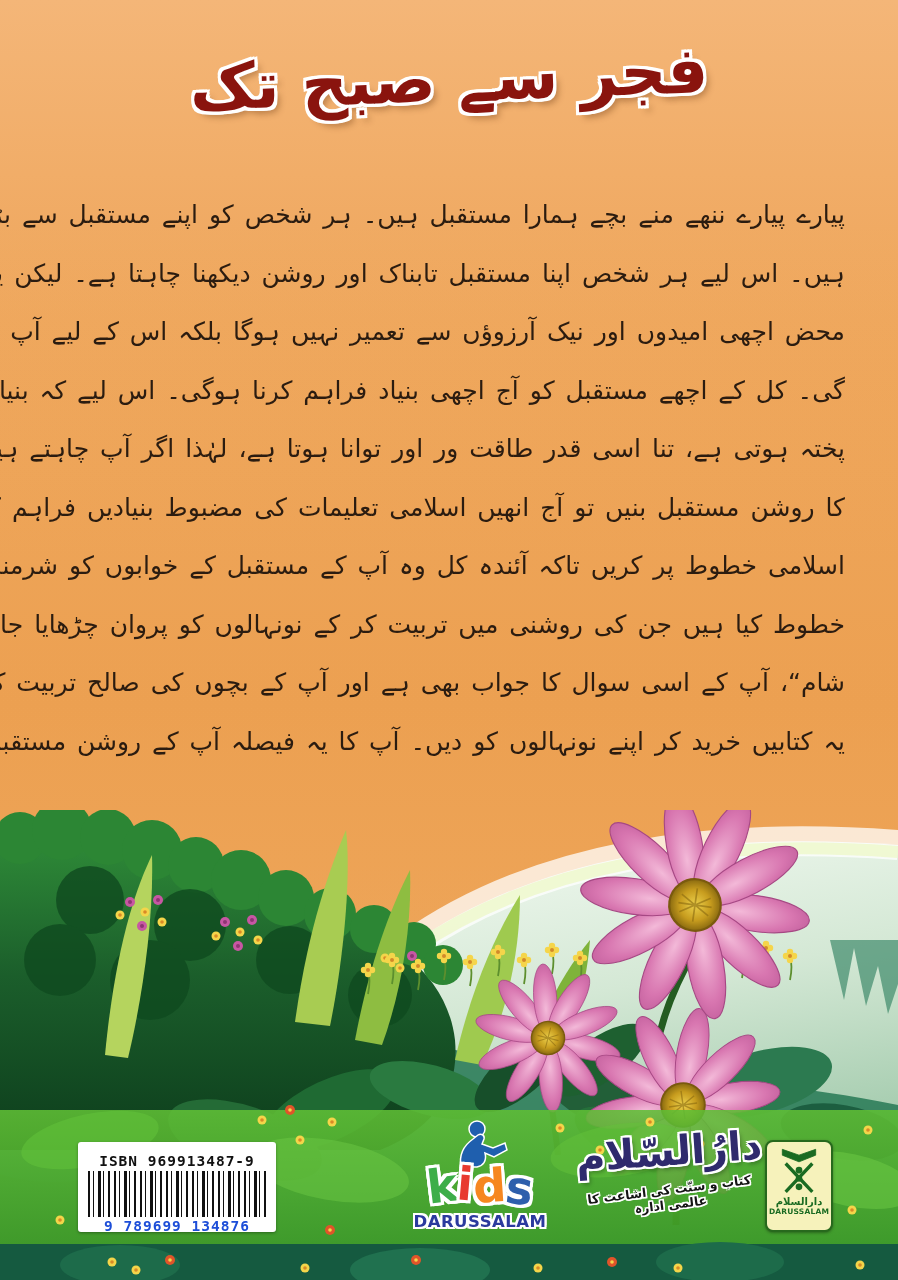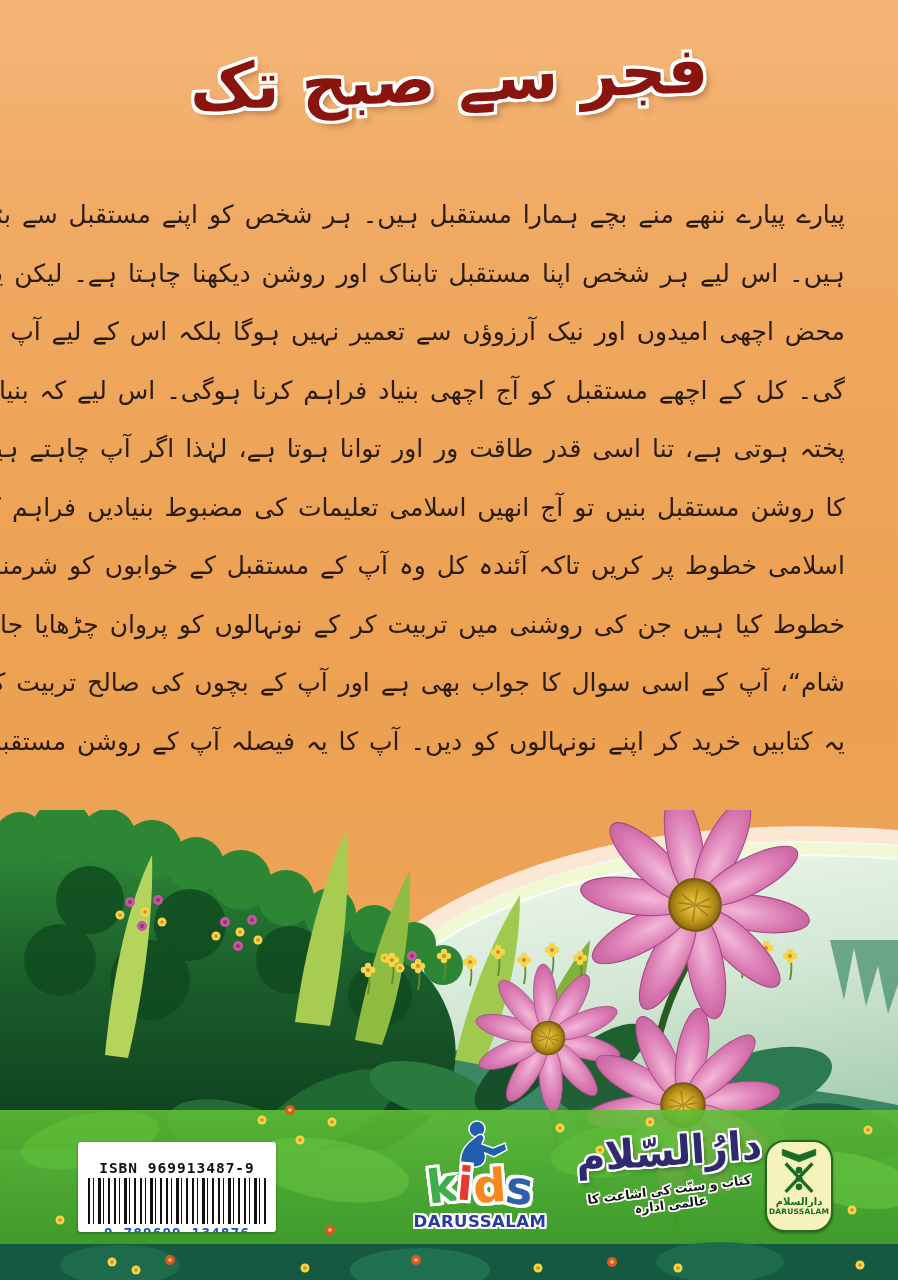--- a/index.html
+++ b/index.html
@@ -19,21 +19,21 @@
   .urdu-line{height:58.5px;line-height:58.5px;font-size:25px;color:#2b1c10;
     text-align:justify;text-align-last:justify;text-justify:inter-word;word-spacing:3px;
     white-space:nowrap;}
   
   .garden{position:absolute;left:0;top:810px;width:898px;height:470px;display:block;}
   
   .bottom-band{position:absolute;left:0;top:1110px;width:898px;height:170px;}
   .barcode{position:absolute;left:78px;top:32px;width:198px;height:90px;background:#fff;
     border-radius:3px;box-shadow:0 1px 3px rgba(0,0,0,.35);text-align:center;overflow:hidden;}
   .isbn-top{font-family:"DejaVu Sans Mono",monospace;font-weight:bold;font-size:14.5px;
-    color:#111;letter-spacing:1px;padding-top:18px;}
+    color:#111;letter-spacing:1px;padding-top:11px;}
   .bars{height:46px;margin:2px 10px 0 10px;background-color:#fff;
     background-image:repeating-linear-gradient(90deg,#111 0 2px,#fff 2px 5px,#111 5px 6px,
       #fff 6px 10px,#111 10px 13px,#fff 13px 15px,#111 15px 16px,#fff 16px 20px,
       #111 20px 22px,#fff 22px 26px);}
   .isbn-bottom{font-family:"DejaVu Sans Mono",monospace;font-weight:bold;font-size:14.5px;
     color:#1d4ed8;letter-spacing:1px;margin-top:1px;}
   .kids{position:absolute;left:398px;top:10px;width:164px;text-align:center;}
   .kids-icon{display:block;margin:0 auto -6px auto;}
   .kids-word{font-weight:bold;font-size:46px;line-height:48px;
     text-shadow:-3px -3px 0 #fff,3px -3px 0 #fff,-3px 3px 0 #fff,3px 3px 0 #fff,
@@ -47,21 +47,21 @@
     text-shadow:-2px -2px 0 #fff,2px -2px 0 #fff,-2px 2px 0 #fff,2px 2px 0 #fff,
       0 -2px 0 #fff,0 2px 0 #fff,-2px 0 0 #fff,2px 0 0 #fff;}
   .urdu-pub{position:absolute;left:578px;top:18px;width:184px;text-align:center;direction:rtl;}
   .urdu-mark{font-size:40px;font-weight:bold;color:#2f2a6d;transform:rotate(-4deg);
     text-shadow:-2px -2px 0 #fff,2px -2px 0 #fff,-2px 2px 0 #fff,2px 2px 0 #fff,
       0 -2px 0 #fff,0 2px 0 #fff,-2px 0 0 #fff,2px 0 0 #fff,3px 4px 4px rgba(0,0,0,.3);}
   .urdu-tag{font-size:12.5px;font-weight:bold;color:#141414;margin-top:8px;transform:rotate(-7deg);
     text-shadow:-1.5px -1.5px 0 #fff,1.5px -1.5px 0 #fff,-1.5px 1.5px 0 #fff,1.5px 1.5px 0 #fff,
       0 -1.5px 0 #fff,0 1.5px 0 #fff,-1.5px 0 0 #fff,1.5px 0 0 #fff;}
   .seal{position:absolute;left:765px;top:30px;width:68px;height:92px;background:#f6f2bb;
-    border:2.5px solid #27691d;border-radius:20px;box-sizing:border-box;text-align:center;
+    border:2.5px solid #27691d;border-radius:8px;box-sizing:border-box;text-align:center;
     box-shadow:0 1px 3px rgba(0,0,0,.35);}
   .seal-icon{display:block;margin:3px auto 0 auto;}
   .seal-ar{font-size:10px;font-weight:bold;color:#1a6b22;direction:rtl;line-height:10px;}
   .seal-en{font-size:7.5px;font-weight:bold;color:#1a6b22;letter-spacing:.2px;line-height:9px;}
 </style>
 </head>
 <body>
 
 <div class="page">
 

